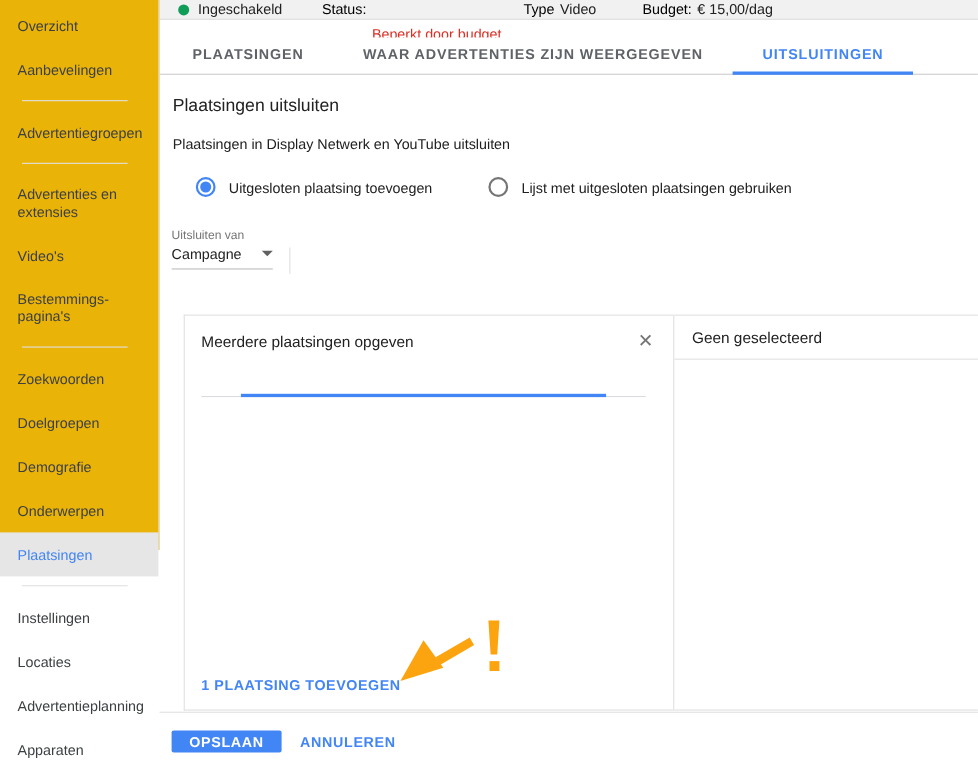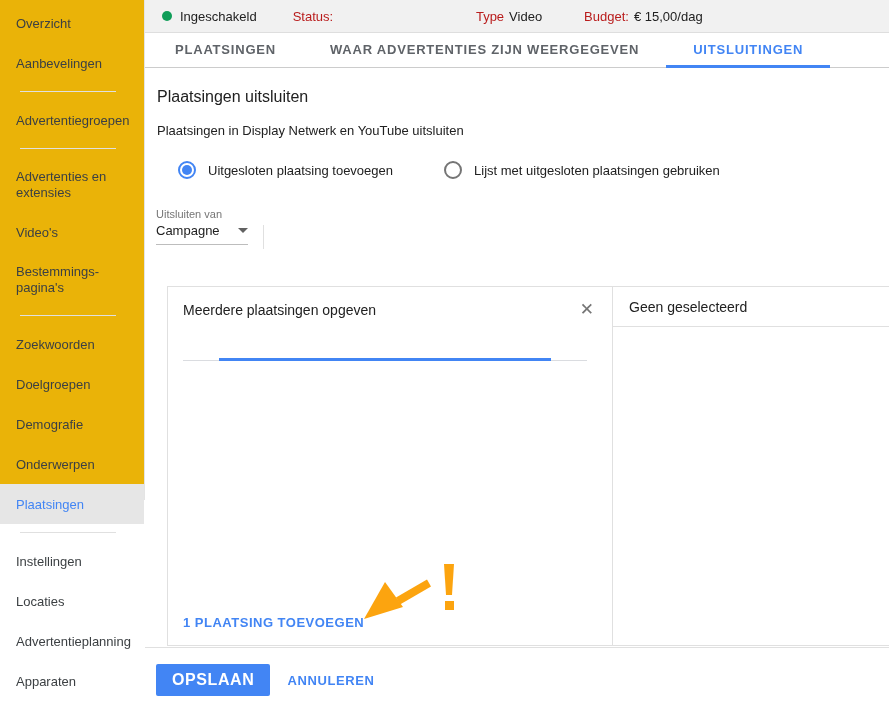--- a/index.html
+++ b/index.html
@@ -10,26 +10,26 @@
   
   .sidebar { position:absolute; left:0; top:0; width:145px; height:500px;
     background:#eab308; border-right:1px solid #e4e4e4; padding-top:3px; z-index:3; }
   .side-item { height:40px; display:flex; align-items:center; padding-left:16px;
     font-size:13px; color:#3c4043; cursor:pointer; }
   .side-item.two-line { height:55px; line-height:1.18; padding-right:12px; }
   .side-item.selected { background:#e6e6e6; color:#4285f4; }
   .side-divider { height:1px; background:#e0e0e0; margin:8px 28px 8px 20px; }
 
   
-  .topbar { position:absolute; left:145px; top:0; right:0; height:33px;
+  .topbar { position:absolute; left:145px; top:0; right:0; height:18px;
     background:#f1f1f1; border-bottom:1px solid #dedede;
     display:flex; align-items:center; font-size:13px; padding-left:17px; }
   .dot { width:10px; height:10px; border-radius:50%; background:#0f9d58; margin-right:8px; }
   .tb-strong { color:#212121; }
-  .tb-label { color:#b91c1c; margin-right:5px; }
+  .tb-label { color:#000000; margin-right:5px; }
   .tb-red { color:#d93025;margin-top:44px; }
   .sp36 { margin-right:36px; } .sp20 { margin-right:20px; } .sp42 { margin-right:42px; }
 
   
   .tabstrip { position:absolute; left:145px; top:34px; right:0; height:34px;
     background:#fff; border-bottom:1px solid #cccccc; display:flex; padding-left:3px; }
   .tab { padding:0 27px; display:flex; align-items:center; font-size:13px;
     font-weight:700; letter-spacing:.8px; color:#5f6368; cursor:pointer;
     border-bottom:3px solid transparent; height:34px; }
   .tab.active { color:#4285f4; border-bottom-color:#4285f4; }
@@ -75,21 +75,21 @@
     letter-spacing:.5px; color:#4285f4; cursor:pointer; }
   .annotation { position:absolute; left:188px; top:270px; width:120px; height:72px; pointer-events:none; }
 
   .panel-right { flex:1; }
   .sel-header { height:40px; line-height:40px; padding-left:16px; font-size:14px;
     color:#212121; border-bottom:1px solid #e0e0e0; }
 
   .footer-sep { position:absolute; left:0; right:0; top:578px; height:1px; background:#e0e0e0; }
   .footer { position:absolute; left:11px; top:595px; display:flex; align-items:center; }
   .btn-save { background:#4285f4; color:#fff; border:none; border-radius:2px;
-    height:32px; padding:0 16px; font-size:16px; font-weight:700; letter-spacing:.6px;
+    height:20px; padding:0 16px; font-size:13px; font-weight:700; letter-spacing:.6px;
     font-family:inherit; cursor:pointer; }
   .btn-cancel { background:none; border:none; color:#4285f4; font-size:13px;
     font-weight:700; letter-spacing:.6px; margin-left:17px; font-family:inherit; cursor:pointer; }
 </style>
 </head>
 <body>
 
 <nav class="sidebar">
     <div class="side-item">Overzicht</div>
     <div class="side-item">Aanbevelingen</div>

